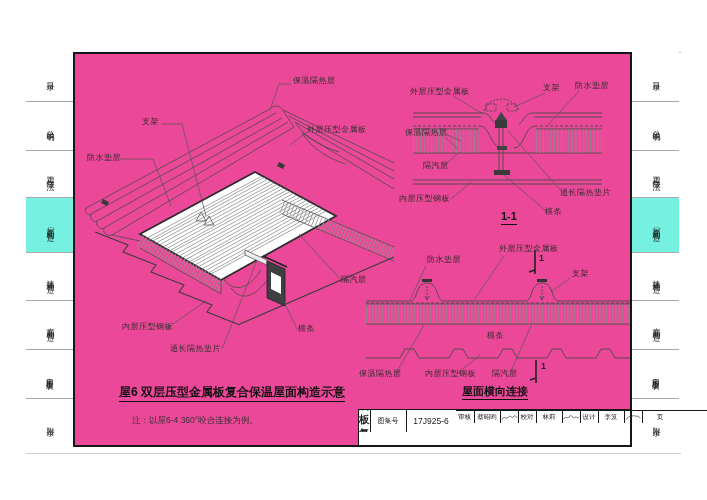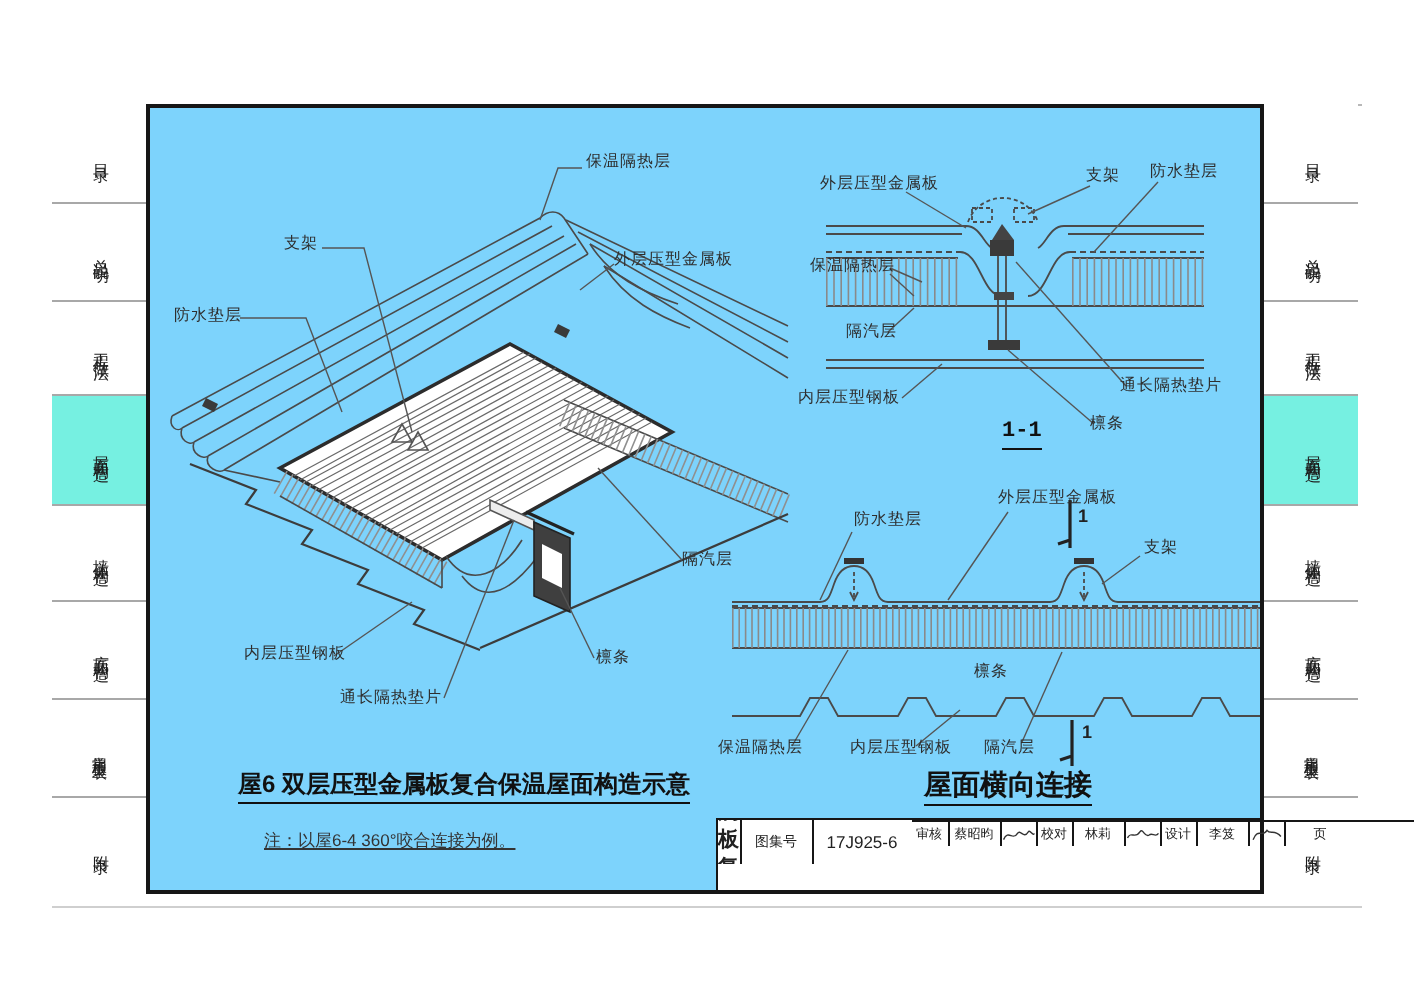--- a/index.html
+++ b/index.html
@@ -7,27 +7,27 @@
         font-family:"Liberation Sans","DejaVu Sans",sans-serif;color:#222;}
   .hairline{position:absolute;background:#b8b8b8;height:1px;}
   
   .sidebar{position:absolute;top:52px;width:47px;height:395px;display:flex;flex-direction:column;}
   .tab{box-sizing:border-box;border-top:1px solid #a8a8a8;display:flex;align-items:center;justify-content:center;background:#fff;}
   .tab:first-child{border-top:none;}
   .tab.active{background:#76f0e1;}
   .vtext{writing-mode:vertical-rl;text-orientation:upright;letter-spacing:2px;font-size:8px;color:#1d1d1d;line-height:1;}
   
   .frame{position:absolute;left:73px;top:52px;width:559px;height:395px;box-sizing:border-box;
-         border:2px solid #161616;background:#7dd3fc;}
+         border:2px solid #161616;background:#ec4899;}
   .draw{position:absolute;}
   .draw svg{position:absolute;left:0;top:0;}
   .lbl{position:absolute;font-size:8px;color:#2e2e2e;white-space:nowrap;letter-spacing:0.5px;line-height:1;}
   .cap{position:absolute;font-weight:bold;color:#111;white-space:nowrap;}
   .cap .u{border-bottom:1.5px solid #111;padding-bottom:2px;}
-  .note{position:absolute;font-size:8.5px;color:#333;white-space:nowrap;text-decoration:underline;}
+  .note{position:absolute;font-size:8.5px;color:#333;white-space:nowrap;}
   .secnum{position:absolute;font-size:9px;font-weight:bold;color:#222;line-height:1;}
   
   .tblock{position:absolute;right:0;bottom:0;width:272px;height:36px;box-sizing:border-box;
           border-left:1.5px solid #161616;border-top:1.5px solid #161616;background:#fff;
           display:flex;flex-direction:row;}
   .tb-row1{display:flex;height:22px;}
   .tb-row2{display:flex;height:12px;border-top:1px solid #161616;}
   .tb-c{box-sizing:border-box;border-left:1px solid #161616;display:flex;align-items:center;justify-content:center;overflow:hidden;}
   .tb-c:first-child{border-left:none;}
   .tb-title{flex:1;font-weight:bold;font-size:10.5px;letter-spacing:0;}
@@ -205,21 +205,21 @@
         </g>
       </svg>
       <div class="lbl" style="left:15px;top:26px;">外层压型金属板</div>
       <div class="lbl" style="left:148px;top:22px;">支架</div>
       <div class="lbl" style="left:180px;top:20px;">防水垫层</div>
       <div class="lbl" style="left:10px;top:67px;">保温隔热层</div>
       <div class="lbl" style="left:28px;top:100px;">隔汽层</div>
       <div class="lbl" style="left:4px;top:133px;">内层压型钢板</div>
       <div class="lbl" style="left:165px;top:127px;">通长隔热垫片</div>
       <div class="lbl" style="left:150px;top:146px;">檩条</div>
-      <div class="cap" style="left:106px;top:148px;font-size:11px;font-family:Liberation Mono, monospace;">
+      <div class="cap" style="left:106px;top:148px;font-size:11px;">
         <span class="u">1-1</span>
       </div>
     </div>
 
     <div class="draw" style="left:279px;top:182px;width:280px;height:170px;">
       <svg width="280" height="170" viewBox="0 0 280 170">
         <g stroke="#4a4a4a" stroke-width="0.9" fill="none">
 
           <path d="M12,65 L56,65 C60,65 61,62 63,56 C65,50 68,47 73,47 C78,47 81,50 83,56 C85,62 86,65 90,65 L171,65 C175,65 176,62 178,56 C180,50 183,47 188,47 C193,47 196,50 198,56 C200,62 201,65 205,65 L276,65"></path>
 
@@ -254,21 +254,21 @@
       </svg>
       <div class="lbl" style="left:73px;top:20px;">防水垫层</div>
       <div class="lbl" style="left:145px;top:9px;">外层压型金属板</div>
       <div class="lbl" style="left:218px;top:34px;">支架</div>
       <div class="secnum" style="left:185px;top:18px;">1</div>
       <div class="lbl" style="left:133px;top:96px;">檩条</div>
       <div class="lbl" style="left:5px;top:134px;">保温隔热层</div>
       <div class="lbl" style="left:71px;top:134px;">内层压型钢板</div>
       <div class="lbl" style="left:138px;top:134px;">隔汽层</div>
       <div class="secnum" style="left:187px;top:126px;">1</div>
-      <div class="cap" style="left:108px;top:148px;font-size:14px;">
+      <div class="cap" style="left:108px;top:148px;font-size:11px;">
         <span class="u">屋面横向连接</span>
       </div>
     </div>
 
     <div class="tblock">
       <div class="tb-row1">
         <div class="tb-c tb-title">屋6 双层压型金属板复合保温屋面构造</div>
         <div class="tb-c tb-lab">图集号</div>
         <div class="tb-c tb-val">17J925-6</div>
       </div>

